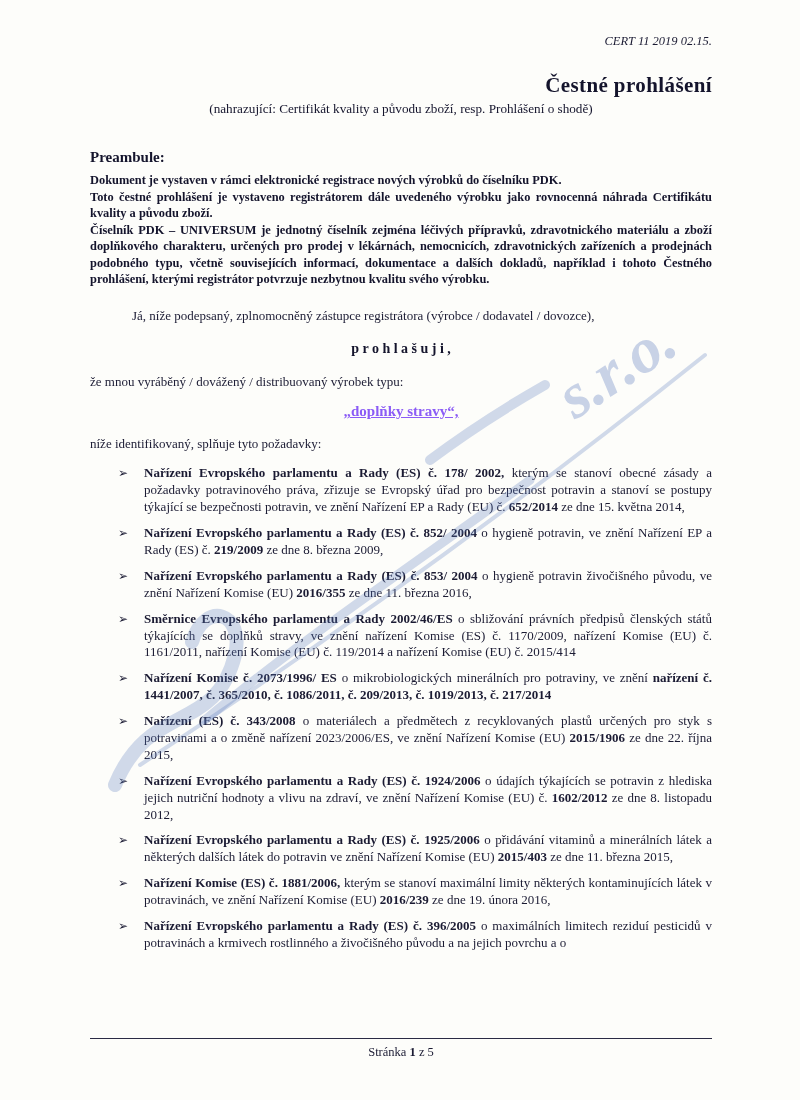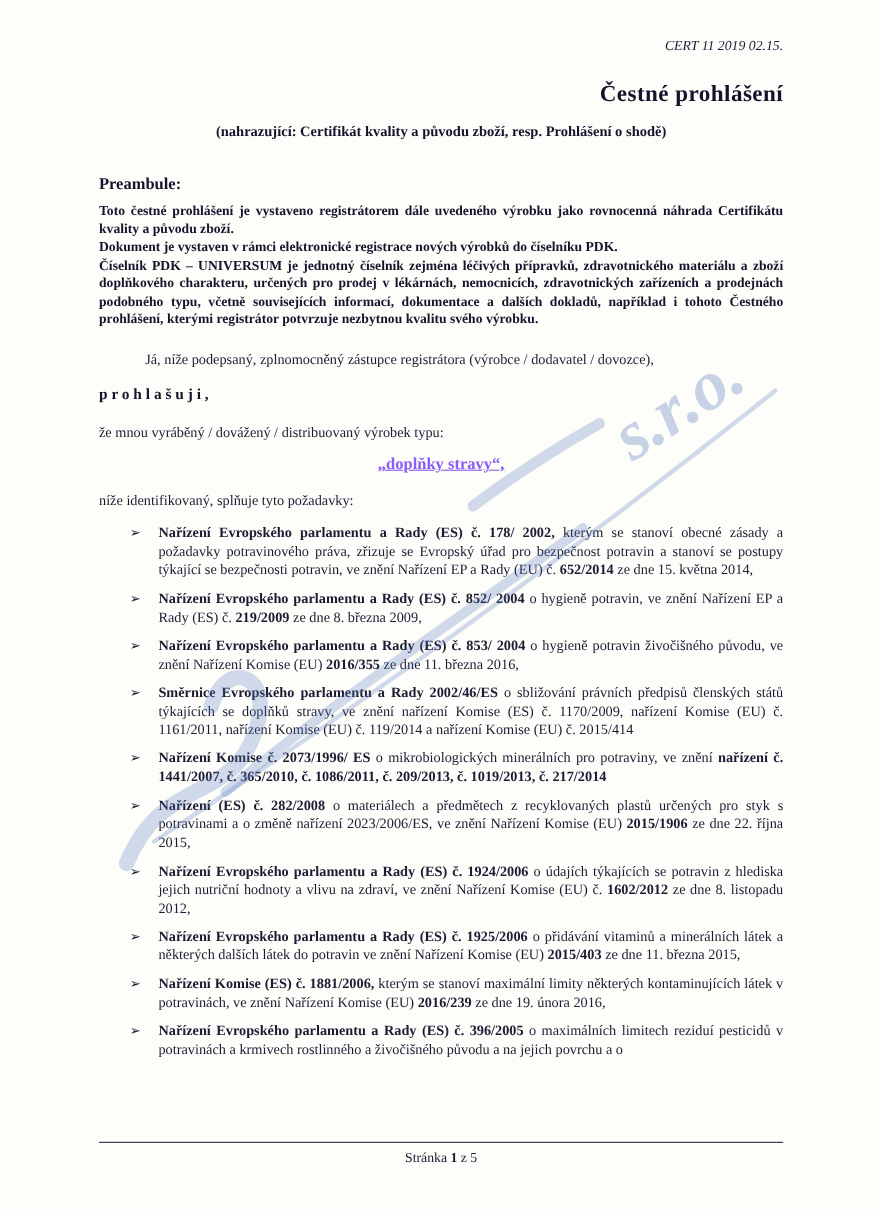--- a/index.html
+++ b/index.html
@@ -34,22 +34,22 @@
   .title {
     text-align: right;
     font-size: 21px;
     font-weight: bold;
     letter-spacing: 0.4px;
     color: #14142c;
   }
   .subtitle {
     text-align: center;
     font-size: 13.2px;
-    font-weight: bold;
-    margin-top: 14px;
+    font-weight: normal;
+    margin-top: 3px;
     color: #14142c;
   }
   .preamble-heading {
     font-size: 15px;
     font-weight: bold;
     margin-top: 32px;
     color: #14142c;
   }
   .preamble { margin-top: 6px; }
   .preamble p {
@@ -60,21 +60,21 @@
     color: #14142c;
   }
   .intro {
     margin-top: 20px;
     font-size: 13px;
     text-indent: 42px;
     line-height: 1.3;
   }
   .declare {
     margin-top: 17px;
-    text-align: left;
+    text-align: center;
     font-size: 14px;
     font-weight: bold;
     color: #14142c;
   }
   .product-intro {
     margin-top: 17px;
     font-size: 13px;
   }
   .product-type {
     margin-top: 13px;
@@ -141,42 +141,42 @@
   </svg>
 
   <div class="content">
     <div class="header-ref">CERT 11 2019 02.15.</div>
 
     <h1 class="title">Čestné prohlášení</h1>
     <div class="subtitle">(nahrazující: Certifikát kvality a původu zboží, resp. Prohlášení o shodě)</div>
 
     <div class="preamble-heading">Preambule:</div>
     <div class="preamble">
+        <p><span>Dokument je vystaven v rámci elektronické registrace nových výrobků do číselníku PDK.</span></p>
         <p><span>Toto čestné prohlášení je vystaveno registrátorem dále uvedeného výrobku jako rovnocenná náhrada Certifikátu kvality a původu zboží.</span></p>
-        <p><span>Dokument je vystaven v rámci elektronické registrace nových výrobků do číselníku PDK.</span></p>
         <p><span>Číselník PDK – UNIVERSUM je jednotný číselník zejména léčivých přípravků, zdravotnického materiálu a zboží doplňkového charakteru, určených pro prodej v lékárnách, nemocnicích, zdravotnických zařízeních a prodejnách podobného typu, včetně souvisejících informací, dokumentace a dalších dokladů, například i tohoto Čestného prohlášení, kterými registrátor potvrzuje nezbytnou kvalitu svého výrobku.</span></p>
       </div>
 
     <p class="intro">Já, níže podepsaný, zplnomocněný zástupce registrátora (výrobce / dodavatel / dovozce),</p>
 
     <div class="declare">p r o h l a š u j i ,</div>
 
     <p class="product-intro">že mnou vyráběný / dovážený  / distribuovaný výrobek typu:</p>
 
     <div class="product-type">„doplňky stravy“,</div>
 
     <p class="req-intro">níže identifikovaný, splňuje tyto požadavky:</p>
 
     <ul class="req-list">
         <li><span class="bullet">➢</span><span class="b">Nařízení Evropského parlamentu a Rady (ES) č. 178/ 2002,</span><span> kterým se stanoví obecné zásady a požadavky potravinového práva, zřizuje se Evropský úřad pro bezpečnost potravin a stanoví se postupy týkající se bezpečnosti potravin, ve znění Nařízení EP a Rady (EU) č. </span><span class="b">652/2014</span><span> ze dne 15. května 2014,</span></li>
         <li><span class="bullet">➢</span><span class="b">Nařízení Evropského parlamentu a Rady (ES) č. 852/ 2004</span><span> o hygieně potravin, ve znění Nařízení EP a Rady (ES) č. </span><span class="b">219/2009</span><span> ze dne 8. března 2009,</span></li>
         <li><span class="bullet">➢</span><span class="b">Nařízení Evropského parlamentu a Rady (ES) č. 853/ 2004</span><span> o hygieně potravin živočišného původu, ve znění Nařízení Komise (EU) </span><span class="b">2016/355</span><span> ze dne 11. března 2016,</span></li>
         <li><span class="bullet">➢</span><span class="b">Směrnice Evropského parlamentu a Rady 2002/46/ES</span><span> o sbližování právních předpisů členských států týkajících se doplňků stravy, ve znění nařízení Komise (ES) č. 1170/2009, nařízení Komise (EU) č. 1161/2011, nařízení Komise (EU) č. 119/2014 a nařízení Komise (EU) č. 2015/414</span></li>
         <li><span class="bullet">➢</span><span class="b">Nařízení Komise č. 2073/1996/ ES</span><span> o mikrobiologických minerálních pro potraviny, ve znění </span><span class="b">nařízení č. 1441/2007, č. 365/2010, č. 1086/2011, č. 209/2013, č. 1019/2013, č. 217/2014</span></li>
-        <li><span class="bullet">➢</span><span class="b">Nařízení (ES) č. 282/2008</span><span> o materiálech a předmětech z recyklovaných plastů určených pro styk s potravinami a o změně nařízení 2023/2006/ES, ve znění Nařízení Komise (EU) </span><span class="b">2015/1906</span><span> ze dne 22. října 2015,</span></li>
+        <li><span class="bullet">➢</span><span class="b">Nařízení (ES) č. 343/2008</span><span> o materiálech a předmětech z recyklovaných plastů určených pro styk s potravinami a o změně nařízení 2023/2006/ES, ve znění Nařízení Komise (EU) </span><span class="b">2015/1906</span><span> ze dne 22. října 2015,</span></li>
         <li><span class="bullet">➢</span><span class="b">Nařízení Evropského parlamentu a Rady (ES) č. 1924/2006</span><span> o údajích týkajících se potravin z hlediska jejich nutriční hodnoty a vlivu na zdraví, ve znění Nařízení Komise (EU) č. </span><span class="b">1602/2012</span><span> ze dne 8. listopadu 2012,</span></li>
         <li><span class="bullet">➢</span><span class="b">Nařízení Evropského parlamentu a Rady (ES) č. 1925/2006</span><span>  o přidávání vitaminů a minerálních látek a některých dalších látek do potravin ve znění Nařízení Komise (EU) </span><span class="b">2015/403</span><span> ze dne 11. března 2015,</span></li>
         <li><span class="bullet">➢</span><span class="b">Nařízení Komise (ES) č. 1881/2006,</span><span> kterým se stanoví maximální limity některých kontaminujících látek v potravinách, ve znění Nařízení Komise (EU) </span><span class="b">2016/239</span><span> ze dne 19. února 2016,</span></li>
         <li><span class="bullet">➢</span><span class="b">Nařízení Evropského parlamentu a Rady (ES) č. 396/2005</span><span> o maximálních limitech reziduí pesticidů v potravinách a krmivech rostlinného a živočišného původu a na jejich povrchu a o</span></li>
       </ul>
   </div>
 
   <div class="footer">
     <div class="footer-line"></div>
     <div class="footer-text"><span>Stránka </span><span class="b">1</span><span> z 5</span></div>

